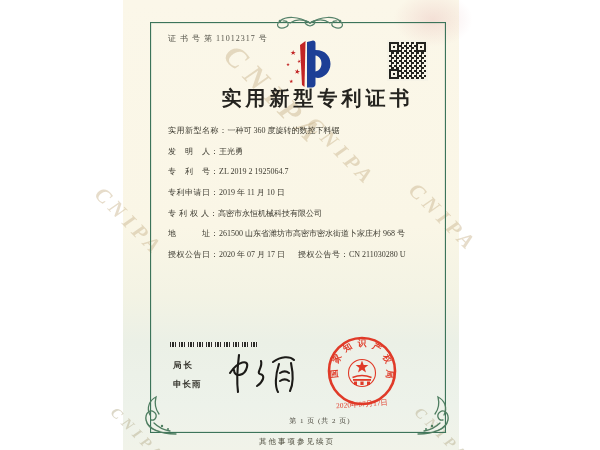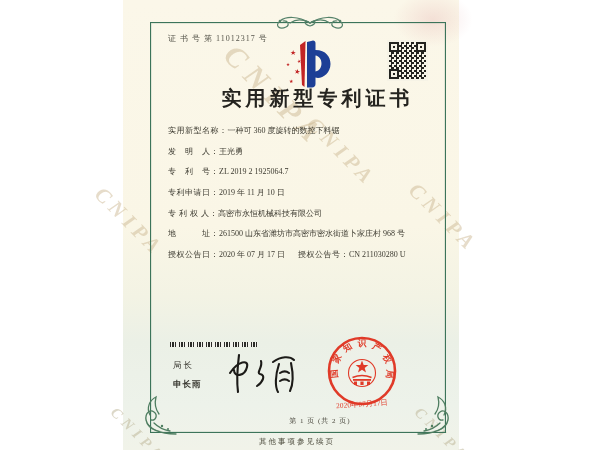--- a/index.html
+++ b/index.html
@@ -64,21 +64,21 @@
     font-size:8.2px;line-height:12.7px;color:#3c3a30;text-align:justify;
   }
   .legal p{margin:0;text-indent:2em;}
   
   .barcode{
     position:absolute;left:47px;top:342px;width:88px;height:5px;
     background:
       repeating-linear-gradient(90deg,#2b2b28 0 1px,transparent 1px 2px,#2b2b28 2px 4px,transparent 4px 5px,#2b2b28 5px 6px,transparent 6px 9px),
       #f2f2ec;
   }
-  .signer-title{position:absolute;left:50px;top:360px;font-size:8.5px;font-weight:normal;color:#33322b;letter-spacing:2px;}
+  .signer-title{position:absolute;left:50px;top:360px;font-size:8.5px;font-weight:bold;color:#33322b;letter-spacing:2px;}
   .signer-name{position:absolute;left:50px;top:379px;font-size:8.5px;font-weight:bold;color:#33322b;letter-spacing:1px;}
   .signature{position:absolute;left:99px;top:349px;}
   .seal{position:absolute;left:199px;top:330px;}
   .footer{
     position:absolute;left:27px;top:416px;width:340px;text-align:center;
     font-size:7px;color:#4a483e;letter-spacing:1px;
   }
   .note{
     position:absolute;left:27px;top:437px;width:294px;text-align:center;
     font-size:7.5px;color:#4b4a3c;letter-spacing:2px;

